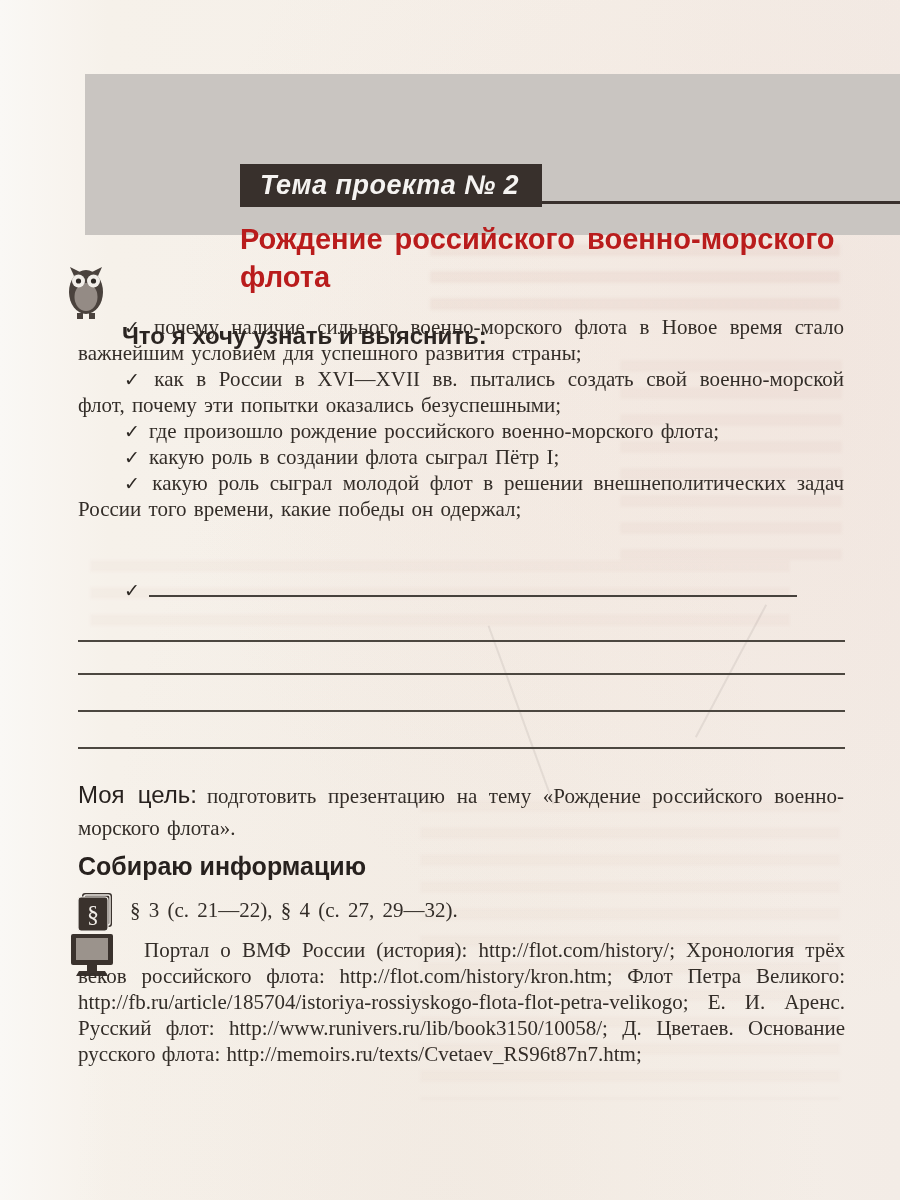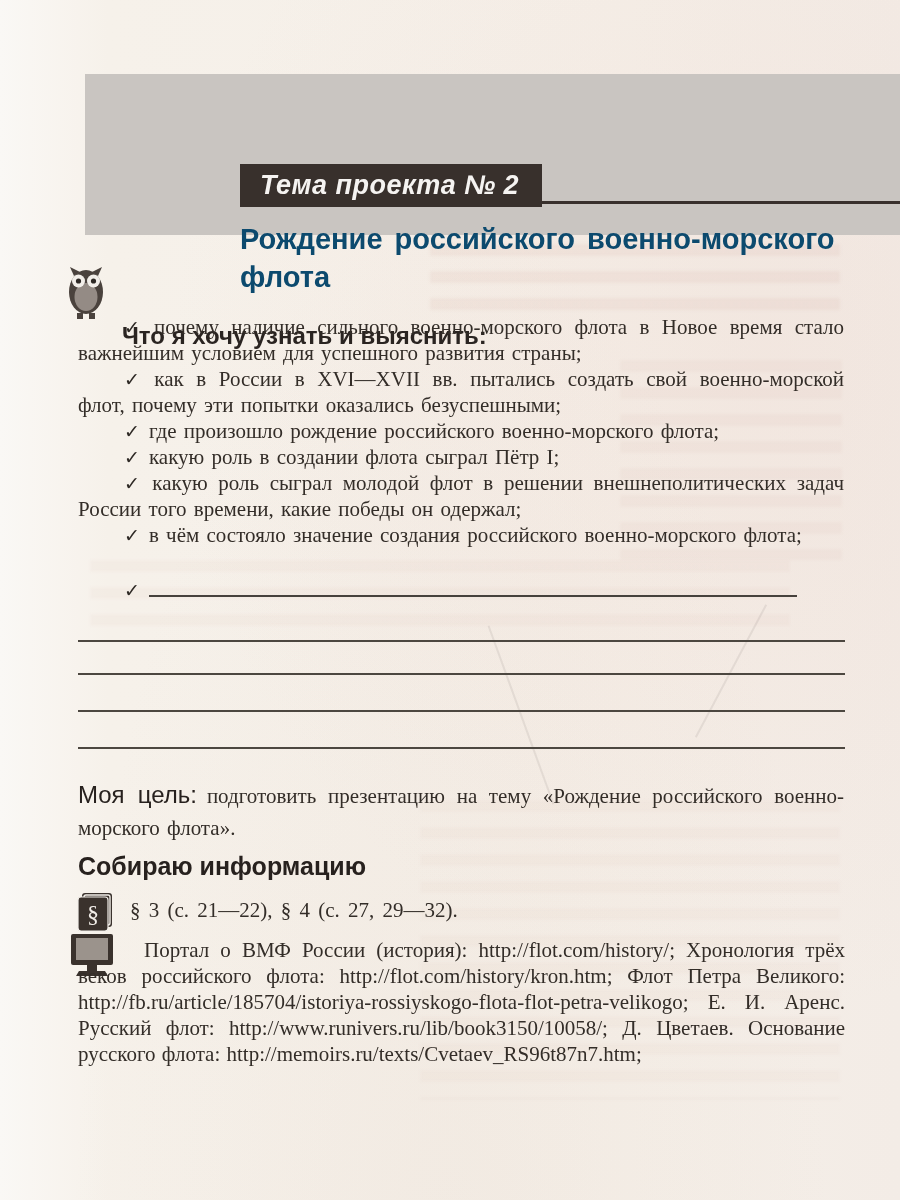--- a/index.html
+++ b/index.html
@@ -18,21 +18,21 @@
   .header-rule{position:absolute;left:155px;top:127px;width:683px;height:3px;background:#38302c;}
   .badge{
     position:absolute;left:155px;top:90px;height:43px;min-width:262px;padding:0 20px;
     background:#38302c;display:flex;align-items:center;
     font-family:"Liberation Sans", sans-serif;font-style:italic;font-weight:bold;
     font-size:27px;color:#f5f3f1;letter-spacing:0.5px;
   }
   .doc-title{
     position:absolute;left:155px;top:146px;width:640px;
     font-family:"Liberation Sans", sans-serif;font-weight:bold;
-    font-size:29px;line-height:38px;color:#0c4a6e;word-spacing:4px;
+    font-size:29px;line-height:38px;color:#b91c1c;word-spacing:4px;
   }
   
   .owl{position:absolute;left:64px;top:266px;}
   .h-want{
     position:absolute;left:122px;top:278px;
     font-family:"Liberation Sans", sans-serif;font-weight:bold;
     font-size:24px;color:#2a2421;margin-top:44px;
   }
   .bullets{
     position:absolute;left:78px;top:314px;width:766px;
@@ -116,21 +116,20 @@
   </div>
 
   <div class="h-want">Что я хочу узнать и выяснить:</div>
 
   <div class="bullets">
     <p class="bullet"><span class="chk">✓</span><span>почему наличие сильного военно-морского флота в Новое время стало важнейшим условием для успешного развития страны;</span></p>
     <p class="bullet"><span class="chk">✓</span><span>как в России в XVI—XVII вв. пытались создать свой военно-морской флот, почему эти попытки оказались безуспешными;</span></p>
     <p class="bullet"><span class="chk">✓</span><span>где произошло рождение российского военно-морского флота;</span></p>
     <p class="bullet"><span class="chk">✓</span><span>какую роль в создании флота сыграл Пётр I;</span></p>
     <p class="bullet"><span class="chk">✓</span><span>какую роль сыграл молодой флот в решении внешнеполитических задач России того времени, какие победы он одержал;</span></p>
-    <p class="bullet"><span class="chk">✓</span><span>в чём состояло значение создания российского военно-морского флота;</span></p>
   </div>
 
   <div class="check-blank">
     <span class="chk">✓</span><span class="fill-line"></span>
   </div>
 
   <div class="write-line" style="top:640px;"></div>
   <div class="write-line" style="top:673px;"></div>
   <div class="write-line" style="top:710px;"></div>
   <div class="write-line" style="top:747px;"></div>

